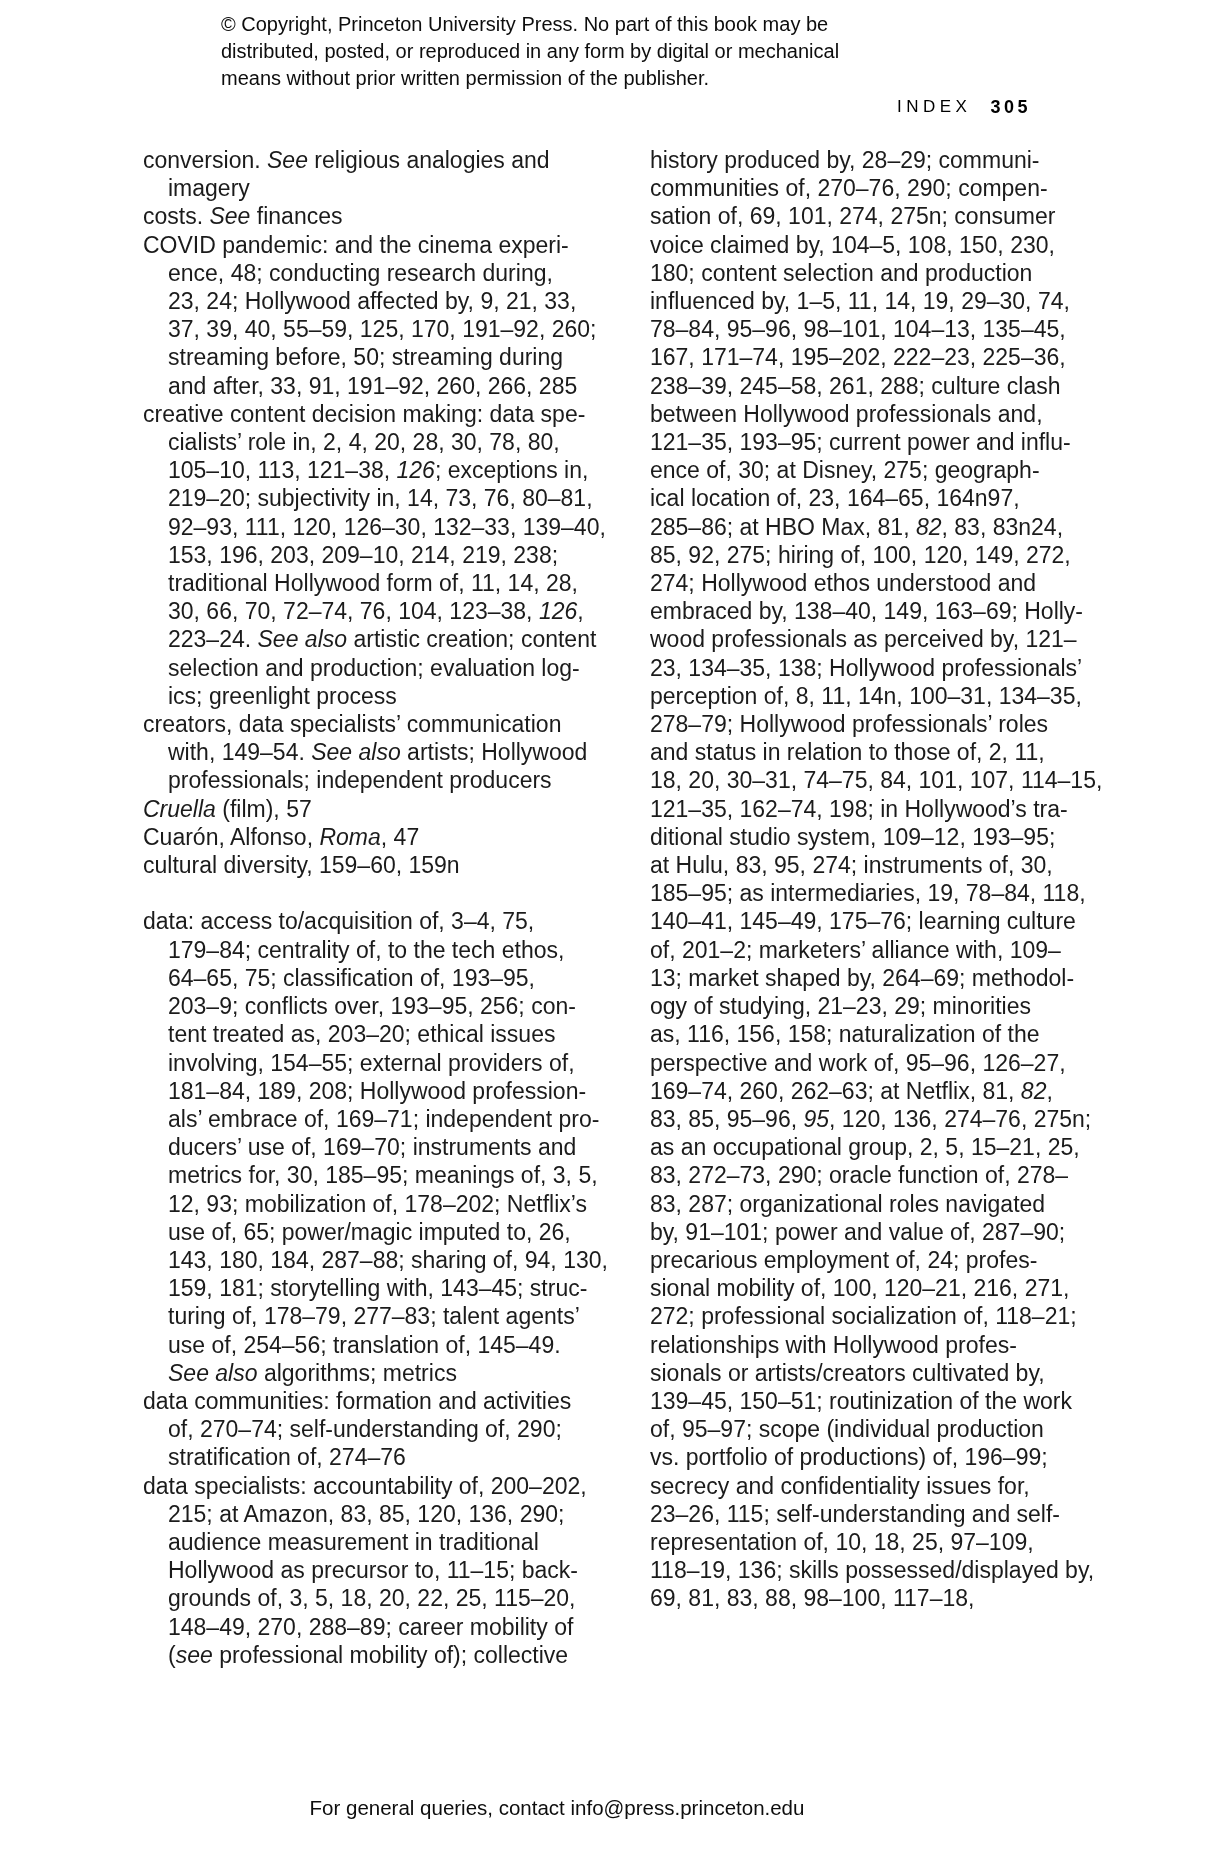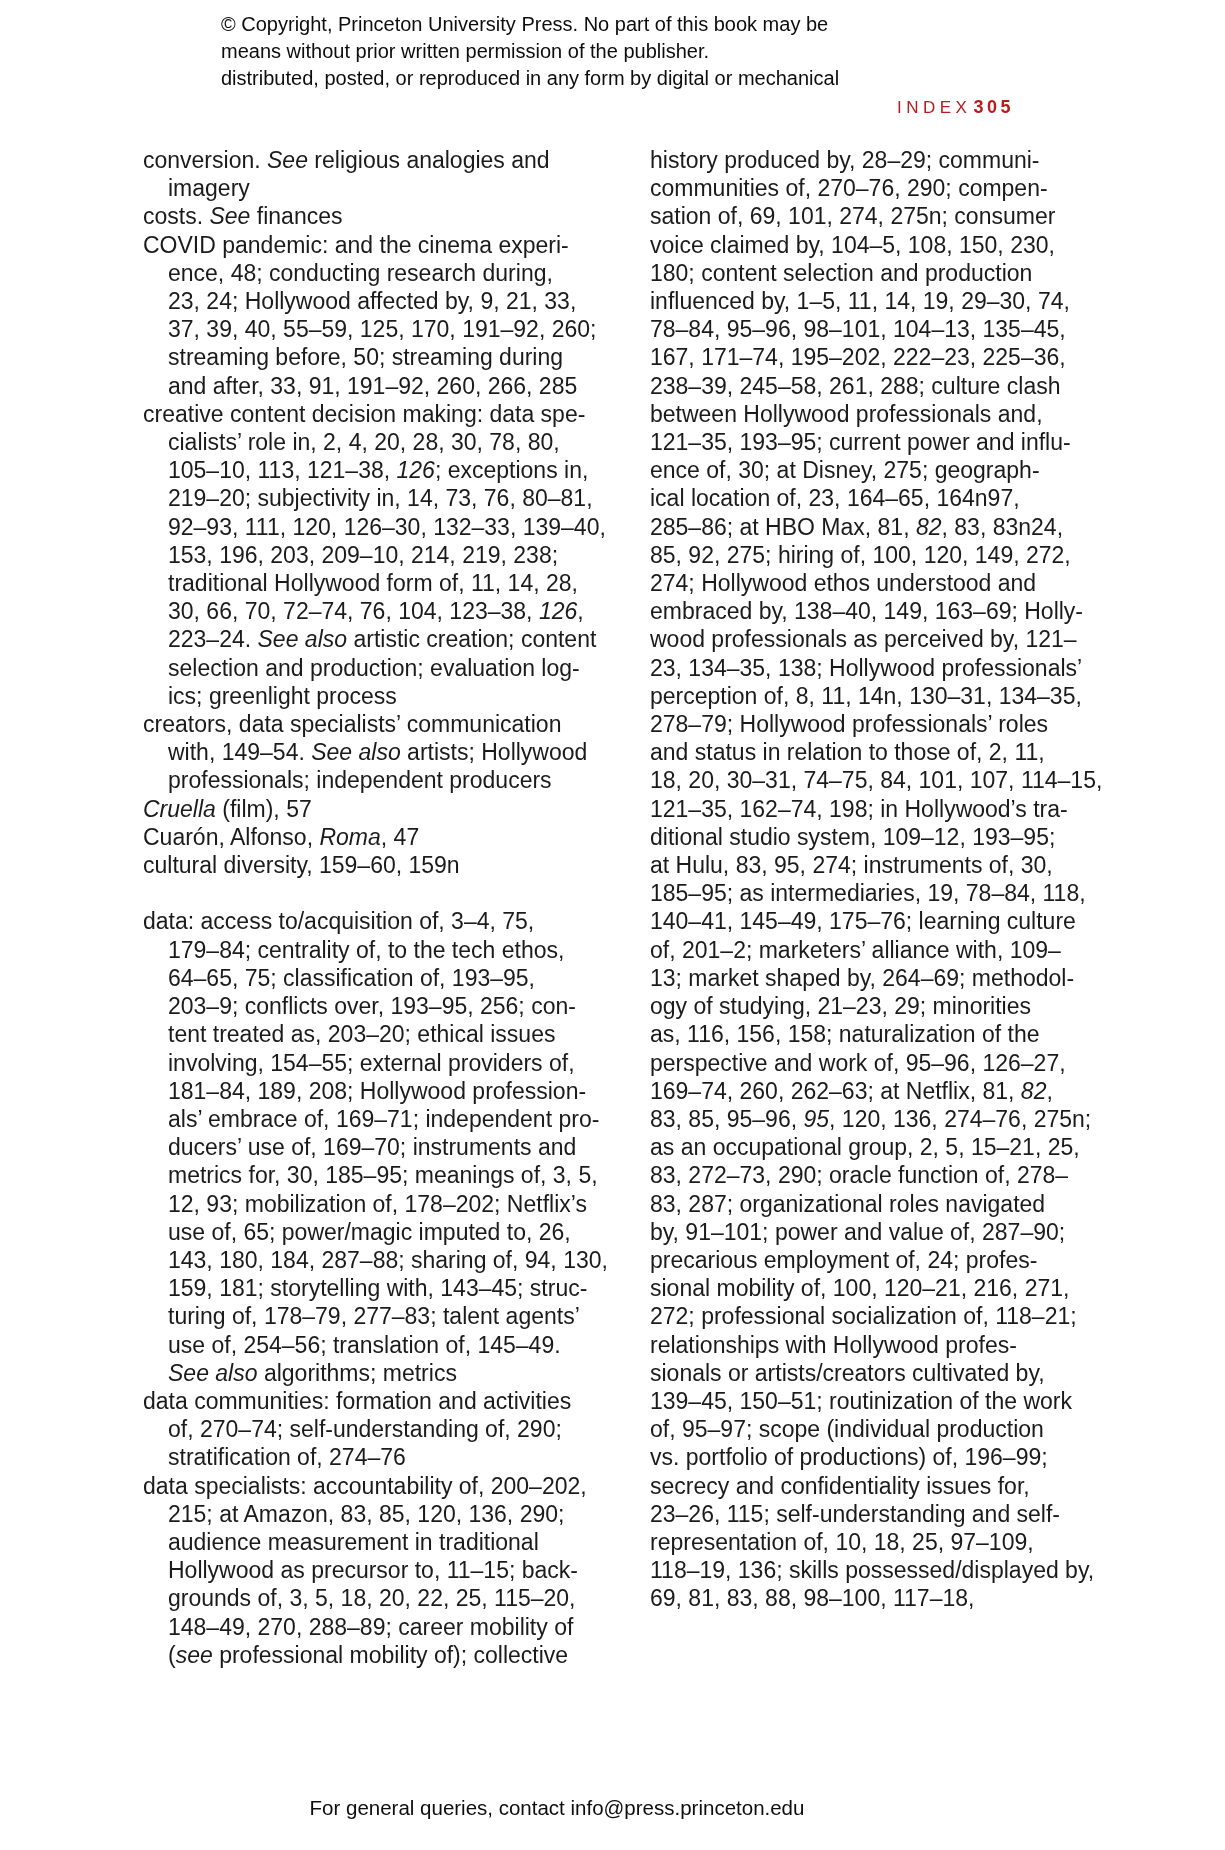--- a/index.html
+++ b/index.html
@@ -11,22 +11,22 @@
     overflow:hidden;
   }
   .copyright {
     position:absolute; left:221px; top:11px; width:760px;
     font-family:"Liberation Sans", sans-serif;
     font-size:20px; line-height:27px; color:#0d0d0d;
   }
   .pagehead {
     position:absolute; left:897px; top:97px;
     font-family:"Liberation Sans", sans-serif;
-    display:flex; align-items:center; gap:2px;
-    color:#b91c1c;
+    display:flex; align-items:flex-start; gap:19px;
+    color:#000000;
   }
   .pagehead .lbl { font-size:17px; letter-spacing:4.5px; font-weight:500; }
   .pagehead .num { font-size:18px; letter-spacing:3.5px; font-weight:700; }
   .col {
     position:absolute; top:146px; width:490px;
     font-family:Liberation Sans, sans-serif;
     font-size:23px; line-height:28.2px;
     color:#1b1b1b;
   }
   .col-left  { left:143px; }
@@ -39,22 +39,22 @@
     text-align:center;
     font-family:"Liberation Sans", sans-serif;
     font-size:20.5px; color:#0d0d0d;
   }
 </style>
 </head>
 <body>
 
 <div class="copyright">
   <div>© Copyright, Princeton University Press. No part of this book may be</div>
+  <div>distributed, posted, or reproduced in any form by digital or mechanical</div>
   <div>means without prior written permission of the publisher.</div>
-  <div>distributed, posted, or reproduced in any form by digital or mechanical</div>
 </div>
 
 <div class="pagehead">
   <span class="lbl">INDEX</span>
   <span class="num">305</span>
 </div>
 
 <div class="col col-left">
     <div class="iline">conversion. <i>See</i> religious analogies and</div>
     <div class="iline ind">imagery</div>
@@ -124,21 +124,21 @@
     <div class="iline">between Hollywood professionals and,</div>
     <div class="iline">121–35, 193–95; current power and influ-</div>
     <div class="iline">ence of, 30; at Disney, 275; geograph-</div>
     <div class="iline">ical location of, 23, 164–65, 164n97,</div>
     <div class="iline">285–86; at HBO Max, 81, <i>82</i>, 83, 83n24,</div>
     <div class="iline">85, 92, 275; hiring of, 100, 120, 149, 272,</div>
     <div class="iline">274; Hollywood ethos understood and</div>
     <div class="iline">embraced by, 138–40, 149, 163–69; Holly-</div>
     <div class="iline">wood professionals as perceived by, 121–</div>
     <div class="iline">23, 134–35, 138; Hollywood professionals’</div>
-    <div class="iline">perception of, 8, 11, 14n, 130–31, 134–35,</div>
+    <div class="iline">perception of, 8, 11, 14n, 100–31, 134–35,</div>
     <div class="iline">278–79; Hollywood professionals’ roles</div>
     <div class="iline">and status in relation to those of, 2, 11,</div>
     <div class="iline">18, 20, 30–31, 74–75, 84, 101, 107, 114–15,</div>
     <div class="iline">121–35, 162–74, 198; in Hollywood’s tra-</div>
     <div class="iline">ditional studio system, 109–12, 193–95;</div>
     <div class="iline">at Hulu, 83, 95, 274; instruments of, 30,</div>
     <div class="iline">185–95; as intermediaries, 19, 78–84, 118,</div>
     <div class="iline">140–41, 145–49, 175–76; learning culture</div>
     <div class="iline">of, 201–2; marketers’ alliance with, 109–</div>
     <div class="iline">13; market shaped by, 264–69; methodol-</div>

